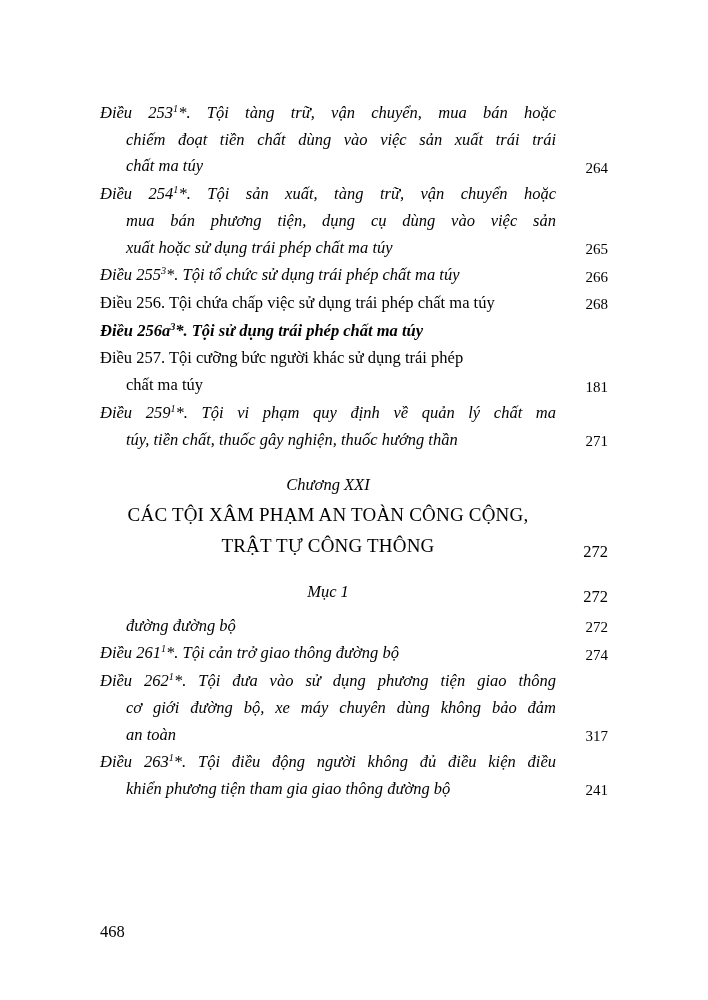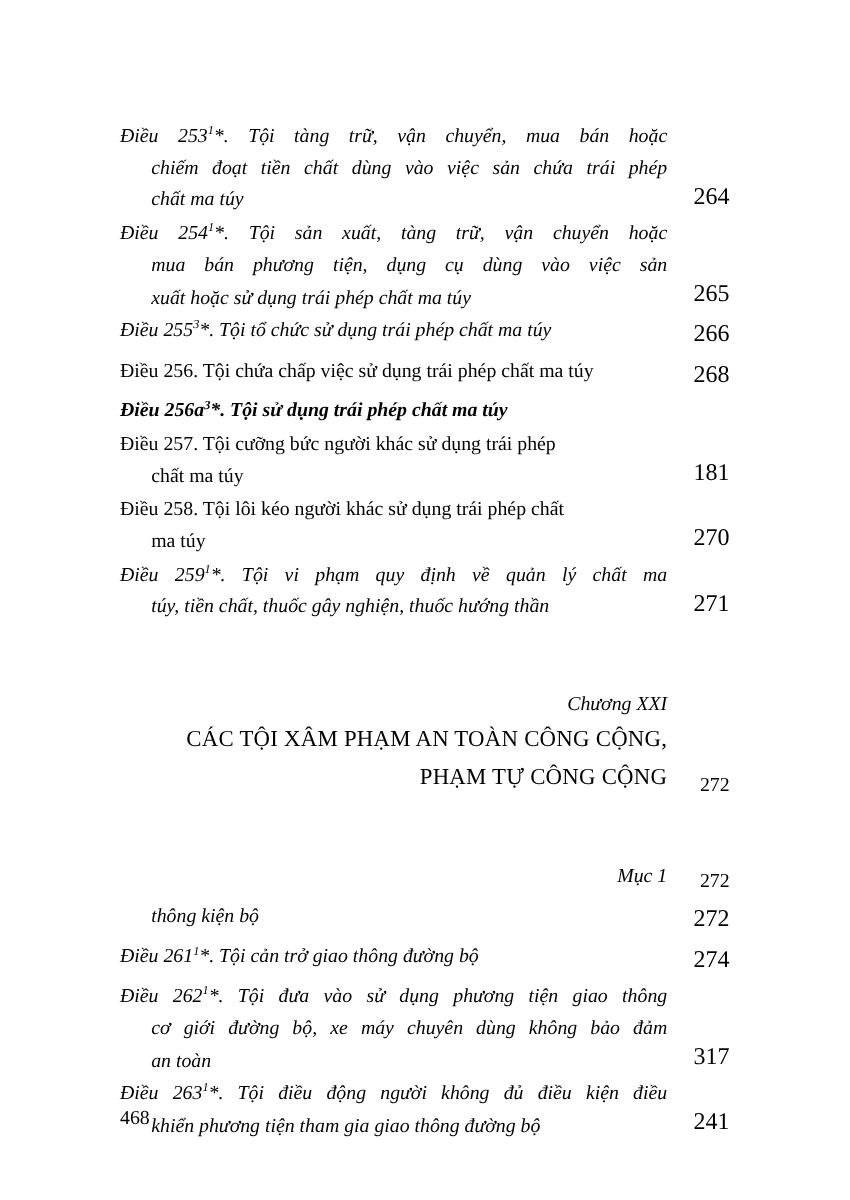--- a/index.html
+++ b/index.html
@@ -43,21 +43,21 @@
     text-align: justify;
     text-align-last: justify;
   }
   .entry .text .indent {
     padding-left: 26px;
   }
   .entry .page-num {
     flex: 0 0 auto;
     width: 40px;
     text-align: right;
-    font-size: 20px;
+    font-size: 15px;
     align-self: flex-end;
   }
   .italic {
     font-style: italic;
   }
   .bold {
     font-weight: bold;
   }
   sup {
     font-size: 0.62em;
@@ -66,23 +66,22 @@
   }
   .chapter-block {
     display: flex;
     align-items: flex-end;
     justify-content: space-between;
     margin-top: 18px;
     margin-bottom: 4px;
   }
   .chapter-block .ch-text {
     flex: 1 1 auto;
-    text-align: right;
+    text-align: center;
     padding-right: 12px;
-    margin-top: 36px;
   }
   .chapter-block .ch-text .ch-name {
     display: block;
     font-style: italic;
     font-size: 16.5px;
     line-height: 1.75;
   }
   .chapter-block .ch-text .ch-title {
     display: block;
     font-size: 19px;
@@ -108,21 +107,21 @@
 </style>
 </head>
 <body>
 
 <div class="page">
   <div class="toc">
     <div id="entries-before">
         <div class="entry">
           <div class="text italic">
             <span class="line just"><span>Điều 253</span><sup>1</sup><span>*. Tội tàng trữ, vận chuyển, mua bán hoặc</span></span>
-            <span class="line indent just"><span>chiếm đoạt tiền chất dùng vào việc sản chứa trái phép</span></span>
+            <span class="line indent just"><span>chiếm đoạt tiền chất dùng vào việc sản xuất trái trái</span></span>
             <span class="line indent"><span>chất ma túy</span></span>
           </div>
           <div class="page-num">264</div>
         </div>
         <div class="entry">
           <div class="text italic">
             <span class="line just"><span>Điều 254</span><sup>1</sup><span>*. Tội sản xuất, tàng trữ, vận chuyển hoặc</span></span>
             <span class="line indent just"><span>mua bán phương tiện, dụng cụ dùng vào việc sản</span></span>
             <span class="line indent"><span>xuất hoặc sử dụng trái phép chất ma túy</span></span>
           </div>
@@ -145,57 +144,50 @@
             <span class="line"><span>Điều 256a</span><sup>3</sup><span>*. Tội sử dụng trái phép chất ma túy</span></span>
           </div>
           <div class="page-num"></div>
         </div>
         <div class="entry">
           <div class="text">
             <span class="line"><span>Điều 257. Tội cưỡng bức người khác sử dụng trái phép</span></span>
             <span class="line indent"><span>chất ma túy</span></span>
           </div>
           <div class="page-num">181</div>
-        </div>
-        <div class="entry">
-          <div class="text">
-            <span class="line"><span>Điều 258. Tội lôi kéo người khác sử dụng trái phép chất</span></span>
-            <span class="line indent"><span>ma túy</span></span>
-          </div>
-          <div class="page-num">270</div>
         </div>
         <div class="entry">
           <div class="text italic">
             <span class="line just"><span>Điều 259</span><sup>1</sup><span>*. Tội vi phạm quy định về quản lý chất ma</span></span>
             <span class="line indent"><span>túy, tiền chất, thuốc gây nghiện, thuốc hướng thần</span></span>
           </div>
           <div class="page-num">271</div>
         </div>
       </div>
 
     <div class="chapter-block">
       <div class="ch-text">
         <span class="ch-name">Chương XXI</span>
         <span class="ch-title">CÁC TỘI XÂM PHẠM AN TOÀN CÔNG CỘNG,</span>
-        <span class="ch-title">PHẠM TỰ CÔNG CỘNG</span>
+        <span class="ch-title">TRẬT TỰ CÔNG THÔNG</span>
       </div>
       <div class="page-num">272</div>
     </div>
 
     <div class="chapter-block section-block">
       <div class="ch-text">
         <span class="ch-name">Mục 1</span>
       </div>
       <div class="page-num">272</div>
     </div>
 
     <div id="entries-after">
         <div class="entry">
           <div class="text italic">
-            <span class="line indent"><span>thông kiện bộ</span></span>
+            <span class="line indent"><span>đường đường bộ</span></span>
           </div>
           <div class="page-num">272</div>
         </div>
         <div class="entry">
           <div class="text italic">
             <span class="line"><span>Điều 261</span><sup>1</sup><span>*. Tội cản trở giao thông đường bộ</span></span>
           </div>
           <div class="page-num">274</div>
         </div>
         <div class="entry">

